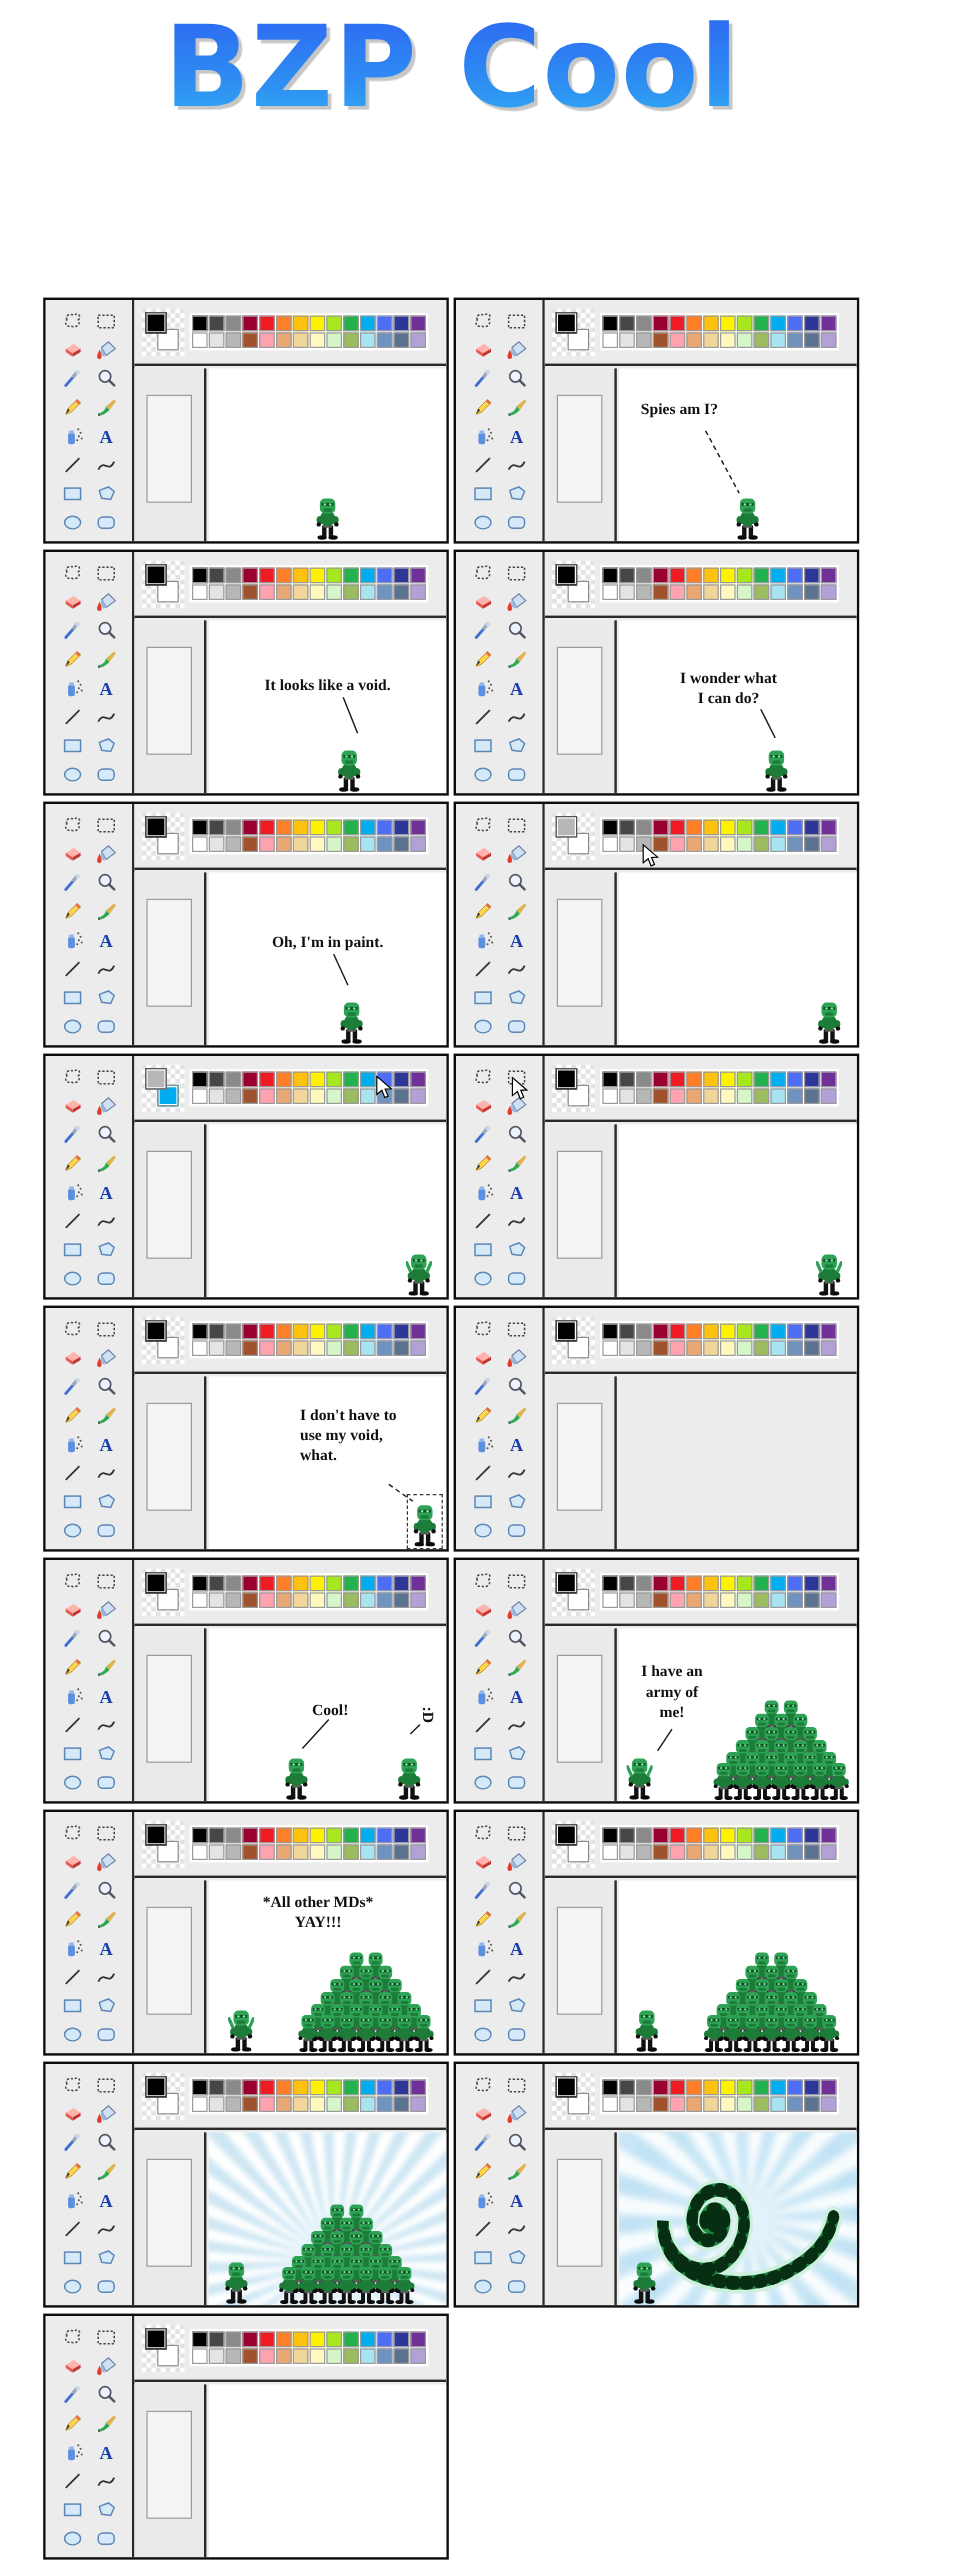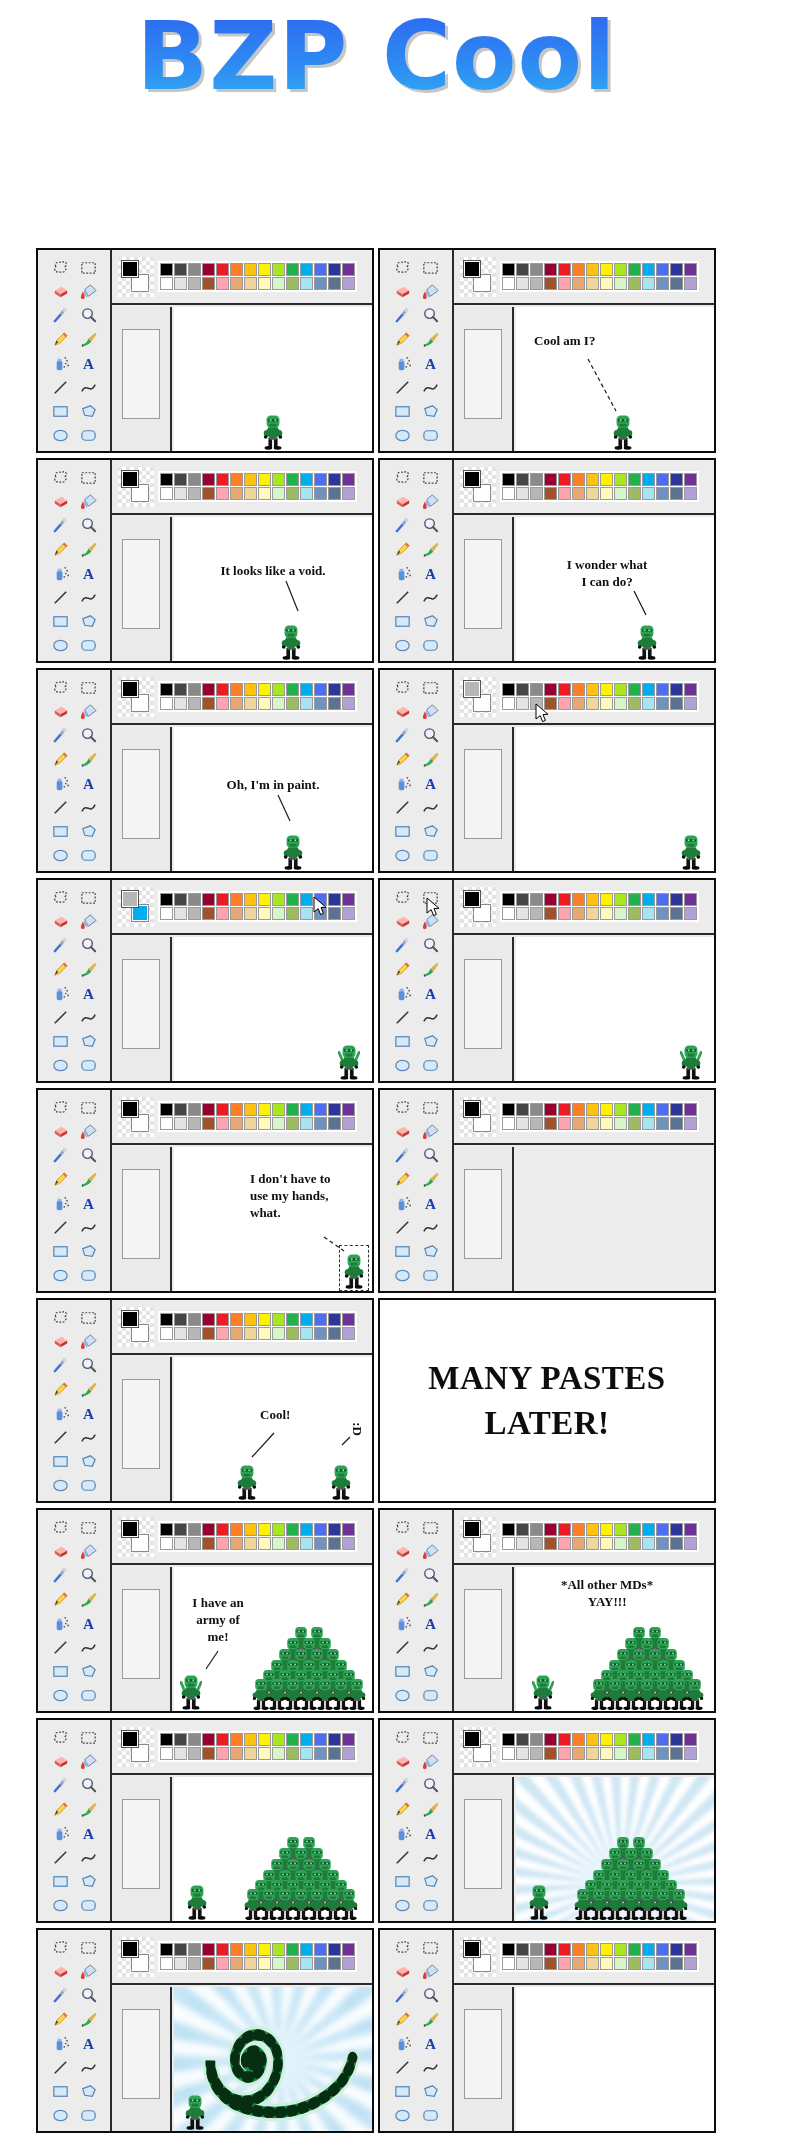--- a/index.html
+++ b/index.html
@@ -411,21 +411,21 @@
           <div class="swatch" style="background: rgb(168, 227, 240);"></div>
           <div class="swatch" style="background: rgb(112, 146, 190);"></div>
           <div class="swatch" style="background: rgb(91, 115, 144);"></div>
           <div class="swatch" style="background: rgb(178, 161, 214);"></div>
         </div>
       </div>
     <div class="options">
         <div class="opt-inner"></div>
       </div>
     <div class="canvas">
-      <div class="speech" style="left:18px;top:26px">Cool am I?</div>
+      <div class="speech" style="left:18px;top:26px">Spies am I?</div>
       <svg class="lines" viewBox="0 0 198 144" preserveAspectRatio="none">
           <line x1="72" y1="52" x2="100" y2="104" stroke="#1a1a1a" stroke-width="1.2" stroke-dasharray="4 3"></line>
         </svg>
       <svg class="char" viewBox="0 0 24 40" style="left:96px">
           <use href="#spr"></use>
         </svg>
     </div>
   </div>
 
   <div class="panel paint">
@@ -1344,21 +1344,21 @@
           <div class="swatch" style="background: rgb(91, 115, 144);"></div>
           <div class="swatch" style="background: rgb(178, 161, 214);"></div>
         </div>
       </div>
     <div class="options">
         <div class="opt-inner"></div>
       </div>
     <div class="canvas">
       <div class="speech" style="left:76px;top:24px;text-align:left">
         <div>I don't have to</div>
-        <div>use my hands,</div>
+        <div>use my void,</div>
         <div>what.</div>
       </div>
       <svg class="lines" viewBox="0 0 198 144" preserveAspectRatio="none">
           <line x1="150" y1="90" x2="170" y2="104" stroke="#1a1a1a" stroke-width="1.2" stroke-dasharray="4 3"></line>
         </svg>
       <div class="marquee" style="right:3px;bottom:0;width:30px;height:46px">
         <svg class="char" viewBox="0 0 24 40" style="left:3px">
             <use href="#spr"></use>
           </svg>
       </div>
@@ -1605,39 +1605,35 @@
           <div class="swatch" style="background: rgb(168, 227, 240);"></div>
           <div class="swatch" style="background: rgb(112, 146, 190);"></div>
           <div class="swatch" style="background: rgb(91, 115, 144);"></div>
           <div class="swatch" style="background: rgb(178, 161, 214);"></div>
         </div>
       </div>
     <div class="options">
         <div class="opt-inner"></div>
       </div>
     <div class="canvas">
-      <div class="speech" style="left:86px;top:50px">Cool!</div>
+      <div class="speech" style="left:86px;top:60px">Cool!</div>
       <svg class="lines" viewBox="0 0 198 144" preserveAspectRatio="none">
         <line x1="100" y1="76" x2="78" y2="100" stroke="#1a1a1a" stroke-width="1.2"></line>
         <line x1="168" y1="88" x2="176" y2="80" stroke="#1a1a1a" stroke-width="1.2"></line>
       </svg>
       <svg class="char" viewBox="0 0 24 40" style="left:62px">
           <use href="#spr"></use>
         </svg>
       <svg class="char" viewBox="0 0 24 40" style="left:156px">
           <use href="#spr"></use>
         </svg>
       <div class="emote" style="left:176px;top:64px">:D</div>
     </div>
   </div>
 
-  <div class="panel plain">
-    <div>MANY PASTES</div>
-    <div>LATER!</div>
-  </div>
 
   <div class="panel paint">
     <div class="toolbar">
         <div class="tool" title="Free-Form Select">
           <svg viewBox="0 0 20 20">
             <use href="#tool-free-form-select"></use>
           </svg>
         </div>
         <div class="tool" title="Select">
           <svg viewBox="0 0 20 20">

